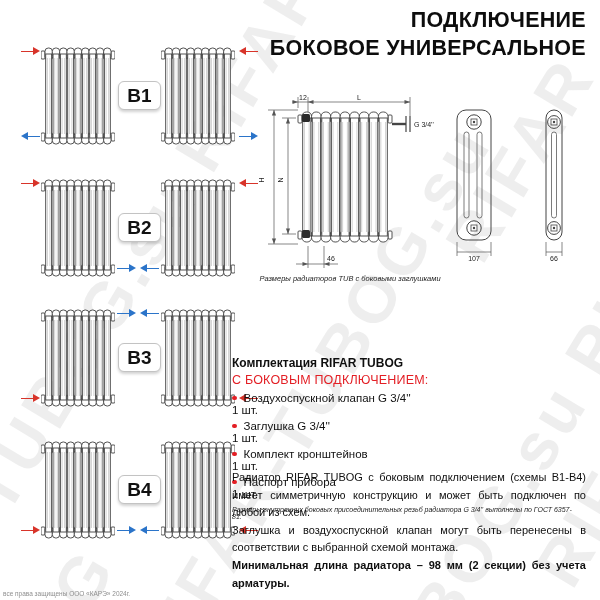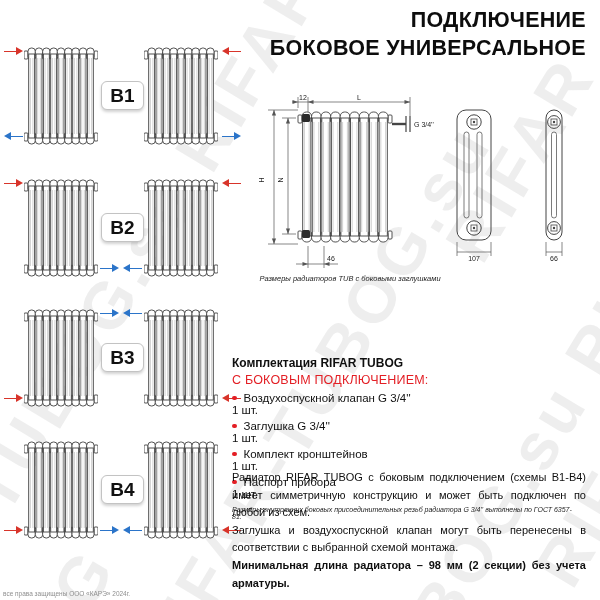--- a/index.html
+++ b/index.html
@@ -73,21 +73,21 @@
     <span class="wm" style="left:-70px;top:760px">TUBOG</span>
   </div>
 
   <div class="content">
 
     <div class="title">
       <div>ПОДКЛЮЧЕНИЕ</div>
       <div>БОКОВОЕ УНИВЕРСАЛЬНОЕ</div>
     </div>
 
-    <div class="abs" style="left:0;top:0;width:242px;height:576px" id="schemes">
+    <div class="abs" style="left:17px;top:0;width:242px;height:576px" id="schemes">
         <div class="scheme" style="top: 44px;">
           <svg class="rad l" viewBox="0 0 74 100">
             <rect class="ln" x="0" y="5" width="4" height="8" rx="1"></rect>
             <rect class="ln" x="70" y="5" width="4" height="8" rx="1"></rect>
             <rect class="ln" x="0" y="87" width="4" height="8" rx="1"></rect>
             <rect class="ln" x="70" y="87" width="4" height="8" rx="1"></rect>
             <rect class="ln" x="4" y="2" width="7.333333333333333" height="12" rx="3.333333333333333"></rect>
             <rect class="ln" x="4" y="86" width="7.333333333333333" height="12" rx="3.333333333333333"></rect>
             <rect class="ln" x="11.333333333333332" y="2" width="7.333333333333333" height="12" rx="3.333333333333333"></rect>
             <rect class="ln" x="11.333333333333332" y="86" width="7.333333333333333" height="12" rx="3.333333333333333"></rect>

